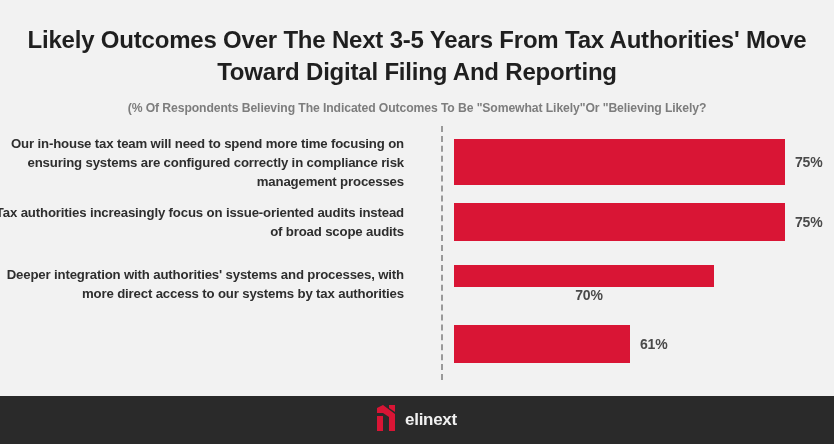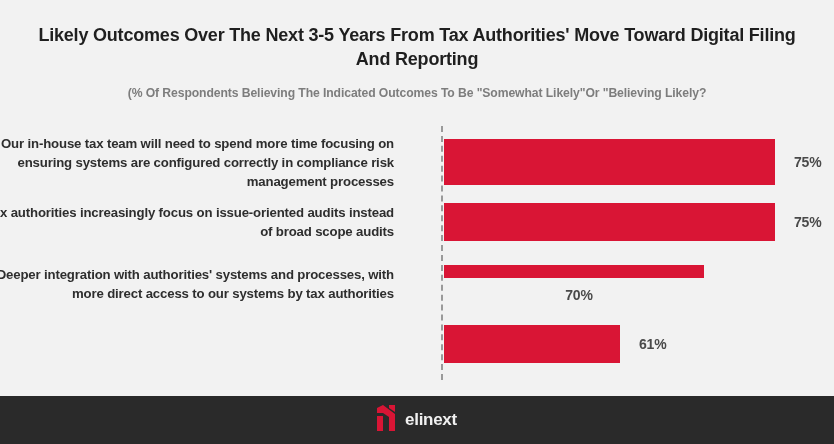--- a/index.html
+++ b/index.html
@@ -18,21 +18,21 @@
     width: 834px;
     height: 444px;
     background: #f2f2f2;
     box-sizing: border-box;
   }
   
   .header {
     padding: 24px 22px 0 22px;
   }
   .chart-title {
-    font-size: 18px;
+    font-size: 24px;
     font-weight: bold;
     color: #1f1f1f;
     text-align: center;
     line-height: 1.32;
     letter-spacing: -0.2px;
     margin: 0;
   }
   .chart-subtitle {
     font-size: 12.2px;
     font-weight: bold;
@@ -53,42 +53,41 @@
   .axis-line {
     position: absolute;
     left: 441px;
     top: 2px;
     width: 0;
     height: 254px;
     border-left: 2px dashed #9a9a9a;
   }
   .row {
     position: absolute;
-    left: 2px;
+    left: 12px;
     width: 796px;
     display: flex;
     align-items: center;
   }
   .cat-label {
     position: absolute;
     right: 404px;           
     width: 410px;
     text-align: right;
     font-size: 13.2px;
     font-weight: bold;
     color: #2e2e2e;
     line-height: 1.44;
     letter-spacing: -0.15px;
   }
   .bar-wrap {
     position: absolute;
     left: 442px;
     display: flex;
     align-items: center;
-    gap: 9px;
   }
   .bar {
     background: #d91535;
     height: 100%;
   }
   .bar-value {
     font-size: 14px;
     font-weight: bold;
     color: #4a4a4a;
     margin-left: 10px;

